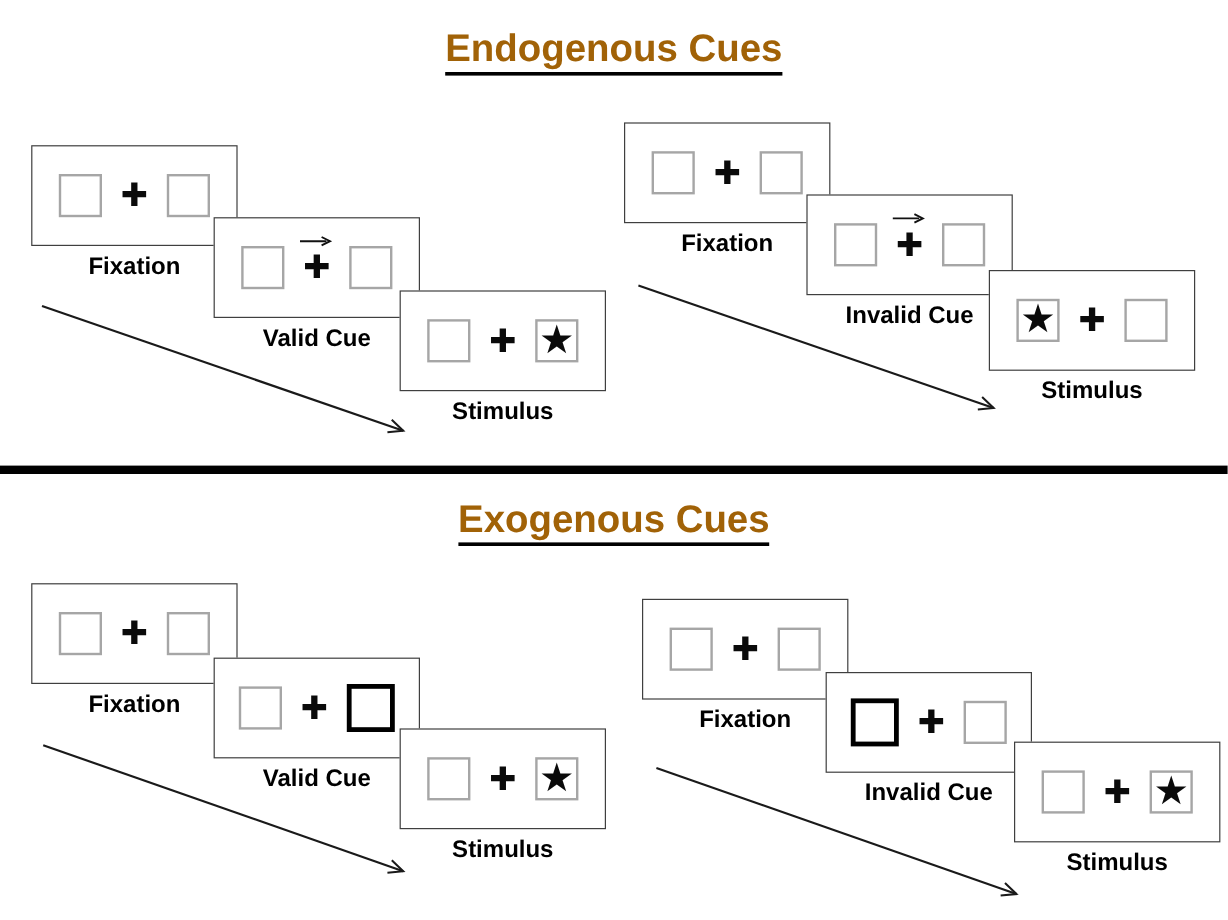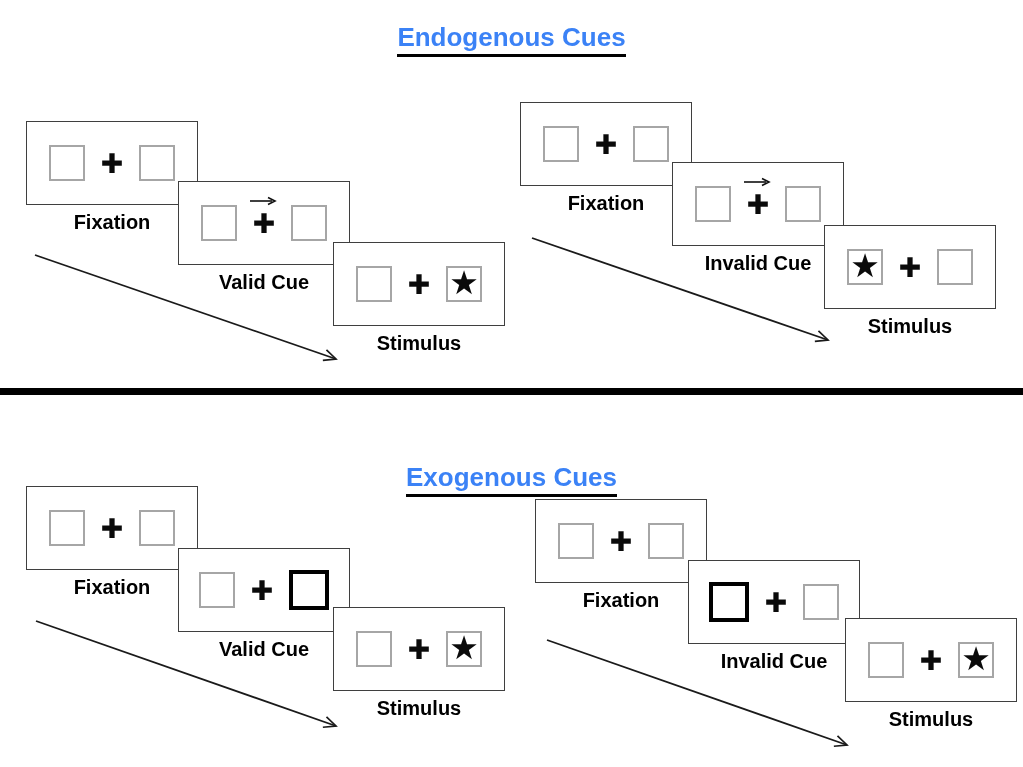--- a/index.html
+++ b/index.html
@@ -4,25 +4,25 @@
 <style>
   html,body{margin:0;padding:0;}
   body{
     width:1023px;height:767px;position:relative;background:#ffffff;
     font-family:"Liberation Sans","DejaVu Sans",sans-serif;overflow:hidden;
   }
   .section-title{
     position:absolute;left:0;width:100%;text-align:center;z-index:5;
   }
   .section-title span{
-    display:inline-block;font-size:26px;font-weight:bold;color:#3b82f6;
+    display:inline-block;font-size:32px;font-weight:bold;color:#a16207;
     border-bottom:3px solid #000;padding-bottom:1px;letter-spacing:0px;
   }
   #title-top{top:22px;}
-  #title-bottom{top:414px;margin-top:48px;}
+  #title-bottom{top:414px;}
   .divider{
     position:absolute;left:0;top:388px;width:1023px;height:7px;background:#000;z-index:4;
   }
   #arrow-layer{position:absolute;left:0;top:0;z-index:1;}
   .stage{position:absolute;width:172px;z-index:2;}
   .panel{
     width:172px;height:84px;border:1px solid #3f3f3f;background:#fff;
     box-sizing:border-box;display:flex;align-items:center;justify-content:center;gap:14px;
   }
   .sq{

